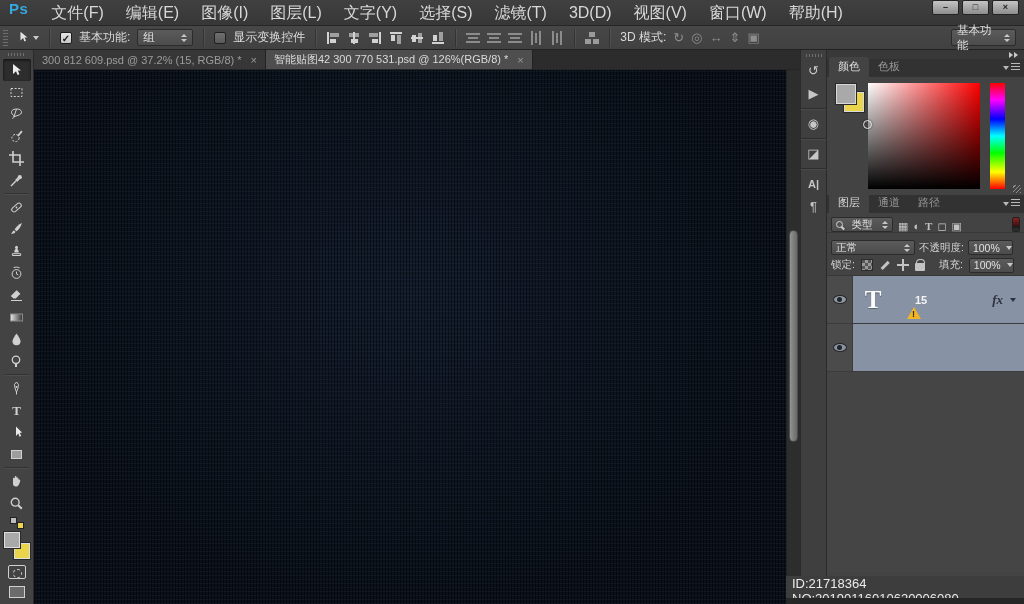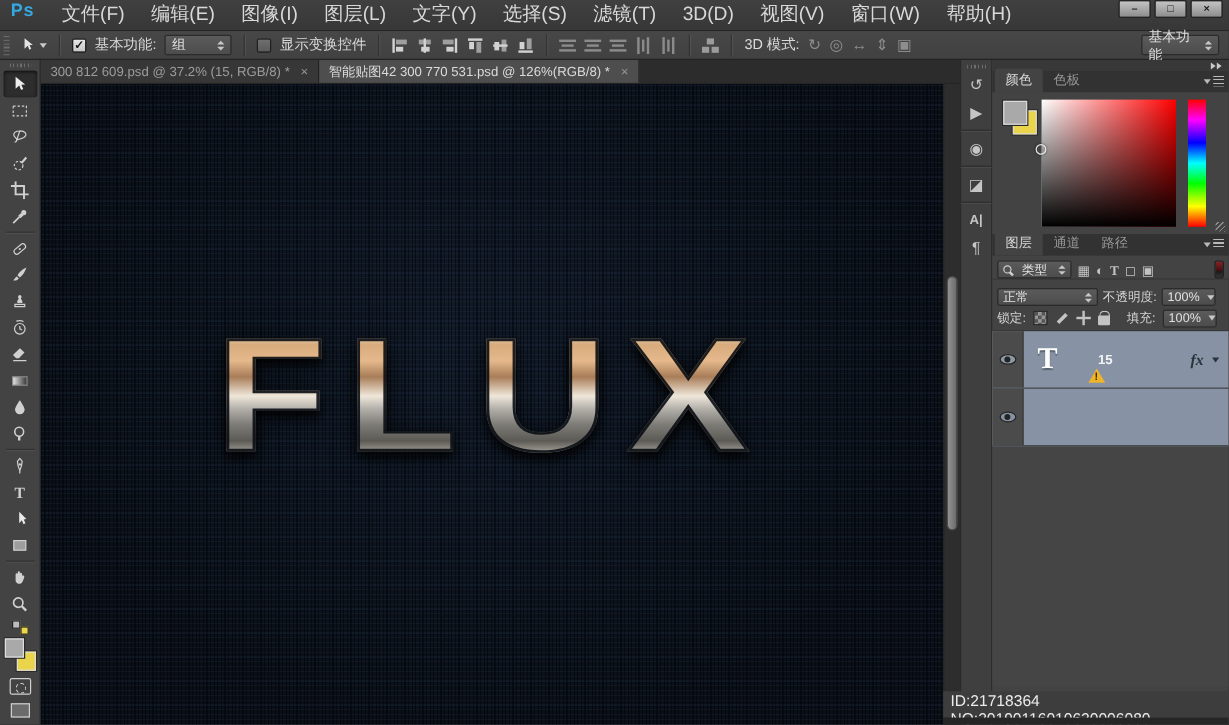--- a/index.html
+++ b/index.html
@@ -429,23 +429,20 @@
       </span>
     <span class="swatches">
       <span class="fg-swatch"></span>
       <span class="bg-swatch"></span>
     </span>
     <span class="qmask"></span>
     <span class="scrmode"></span>
   </div>
 
   <div class="canvas">
-    <div class="flux-wrap">
-      <span class="flux">FLUX</span>
-    </div>
   </div>
 
   <div class="vscroll">
     <div class="vthumb"></div>
   </div>
 
   <div class="dock">
     <span class="grip-h"></span>
     <span class="dock-btn">↺</span>
     <span class="dock-btn">▶</span>

